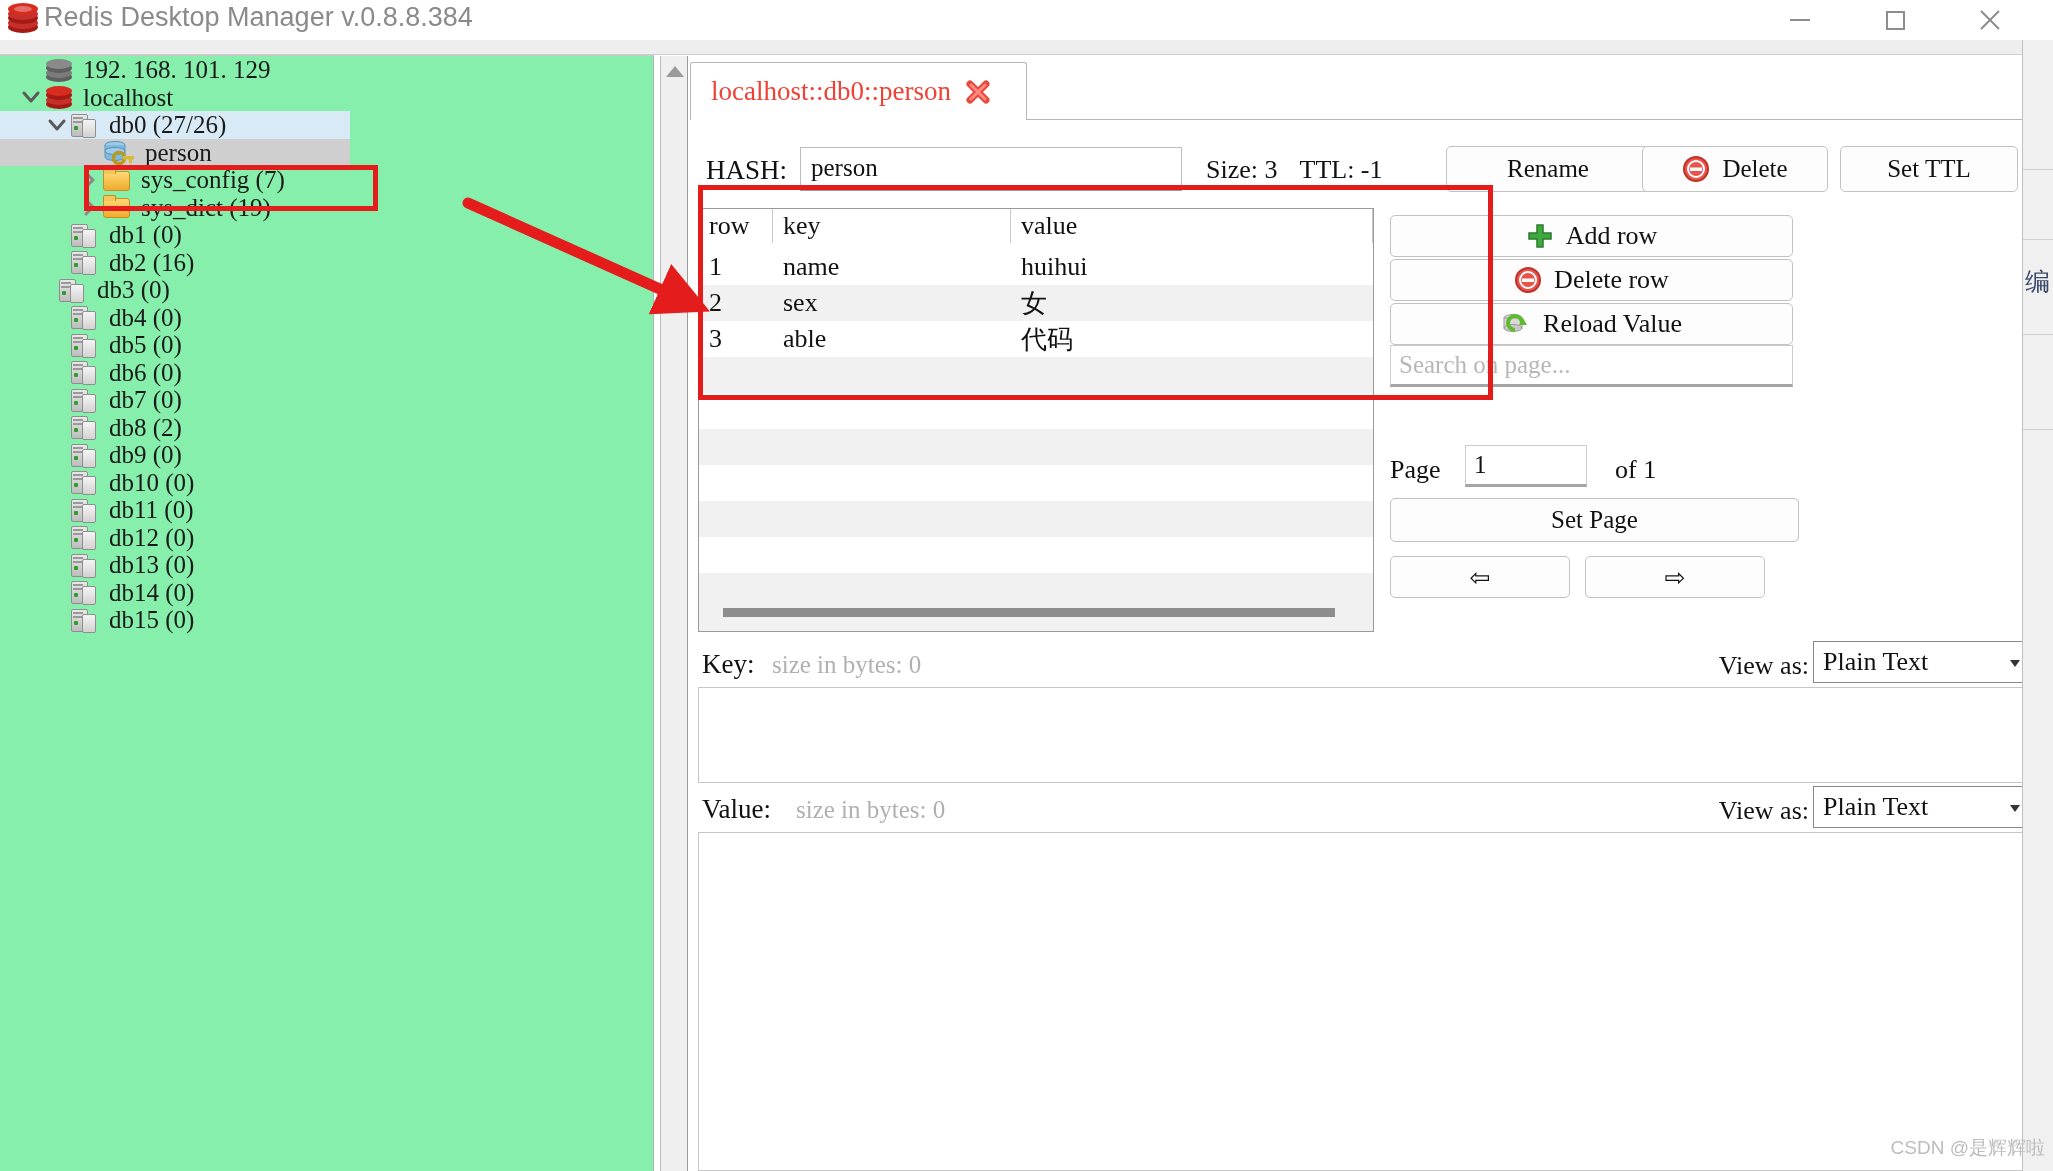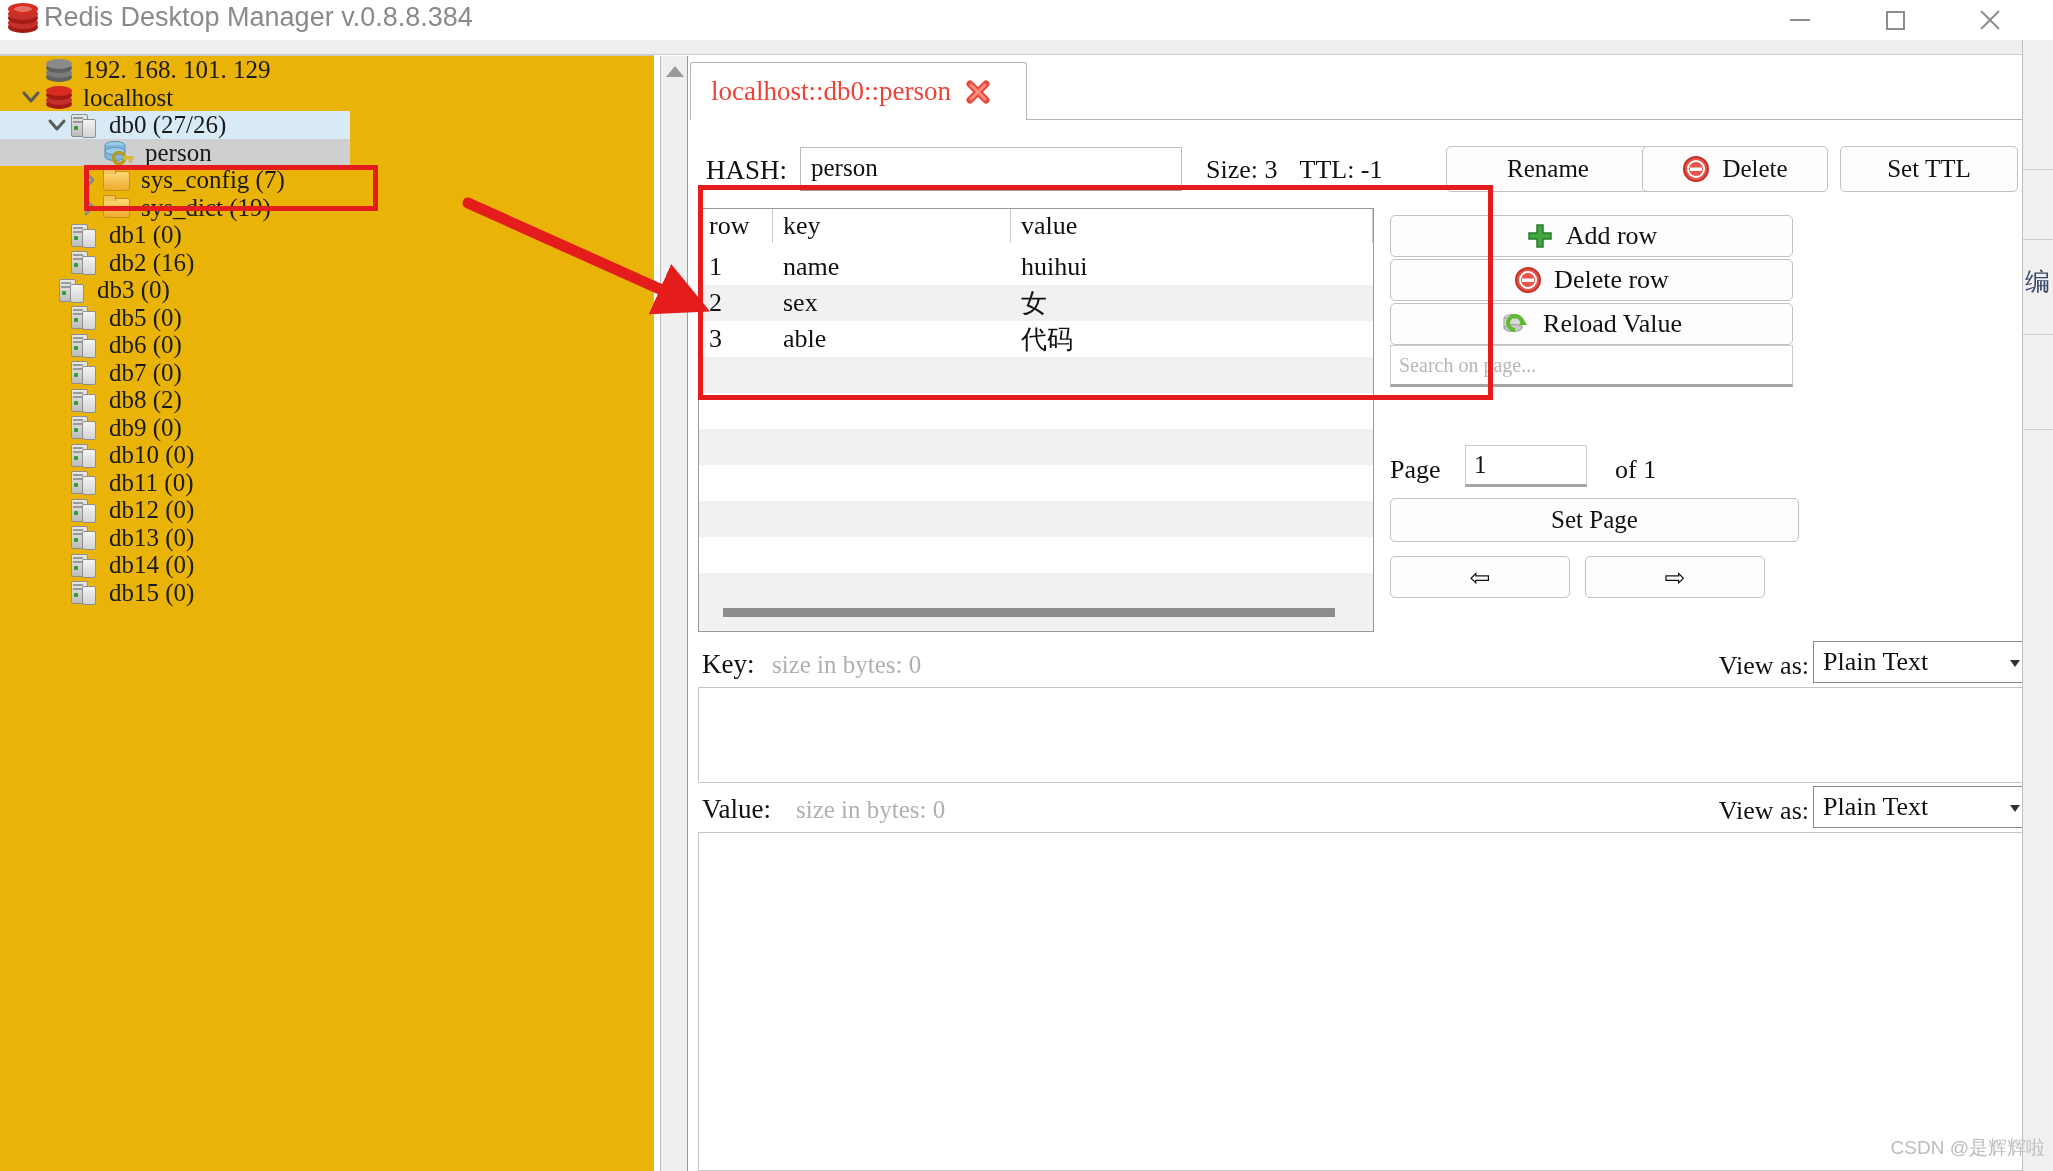--- a/index.html
+++ b/index.html
@@ -24,21 +24,21 @@
   }
   .winbtn {
     position: absolute; top: 0; height: 40px; width: 80px;
     display: flex; align-items: center; justify-content: center;
   }
   .winbtn svg { display: block; }
 
   
   .sidebar {
     position: absolute; left: 0; top: 55px; width: 654px; height: 1116px;
-    background: #eab308; border-top: 1px solid #c8c8c8; border-right: 1px solid #b4b4b4;
+    background: #86efac; border-top: 1px solid #c8c8c8; border-right: 1px solid #b4b4b4;
     overflow: hidden;
   }
   .topstrip {
     position: absolute; left: 0; top: 40px; width: 2053px; height: 15px;
     background: #eeeeee; border-bottom: 1px solid #cfcfcf;
   }
   .tree { position: absolute; left: 0; top: 0; width: 625px; }
   .tnode {
     position: relative; height: 27.5px; display: flex; align-items: center;
     font-size: 25px; color: #1a1a1a; white-space: nowrap;
@@ -171,21 +171,21 @@
   
   .actbtn {
     position: absolute; left: 700px; width: 403px; height: 42px;
     background: #fdfdfd; border: 1px solid #c2c2c2; border-radius: 5px;
     display: flex; align-items: center; justify-content: center; gap: 12px;
     font-family: "Liberation Serif", serif; font-size: 26px; color: #111; white-space: nowrap;
   }
   .searchinput {
     position: absolute; left: 700px; top: 290px; width: 403px; height: 42px;
     background: #ffffff; border: 1px solid #cccccc; border-bottom: 3px solid #a5a5a5;
-    font-family: "Liberation Serif", serif; font-size: 20px; color: #111;
+    font-family: "Liberation Serif", serif; font-size: 25px; color: #111;
     padding: 0 8px; outline: none;
   }
   .searchinput::placeholder { color: #b7b7b7; }
   .pagelbl { position: absolute; left: 700px; top: 400px; font-size: 26px; color: #111; }
   .pageinput {
     position: absolute; left: 775px; top: 390px; width: 122px; height: 42px;
     background: #ffffff; border: 1px solid #cccccc; border-bottom: 3px solid #a5a5a5;
     font-family: "Liberation Serif", serif; font-size: 25px; color: #111;
     padding: 0 8px; outline: none;
   }
@@ -353,20 +353,28 @@
           </span>
           <span class="lbl">db2  (16)</span>
         </div>
         <div class="tnode" style="padding-left: 32px;">
           <span class="chev"></span>
           <span class="ico ico-db">
             <i></i>
             <b></b>
           </span>
           <span class="lbl">db3  (0)</span>
+        </div>
+        <div class="tnode" style="padding-left: 44px;">
+          <span class="chev"></span>
+          <span class="ico ico-db">
+            <i></i>
+            <b></b>
+          </span>
+          <span class="lbl">db4  (0)</span>
         </div>
         <div class="tnode" style="padding-left: 44px;">
           <span class="chev"></span>
           <span class="ico ico-db">
             <i></i>
             <b></b>
           </span>
           <span class="lbl">db5  (0)</span>
         </div>
         <div class="tnode" style="padding-left: 44px;">

